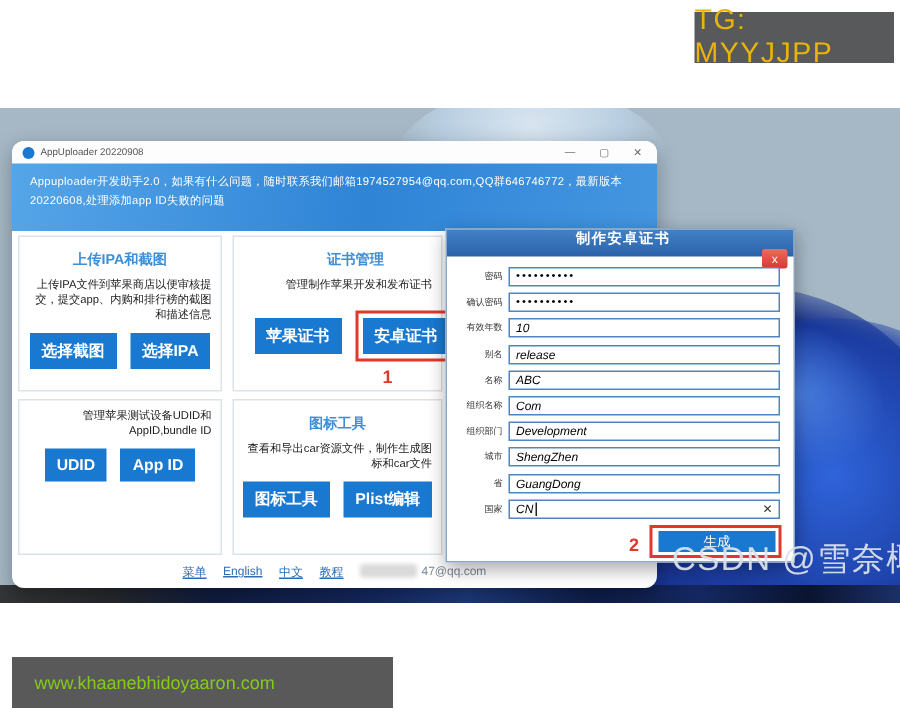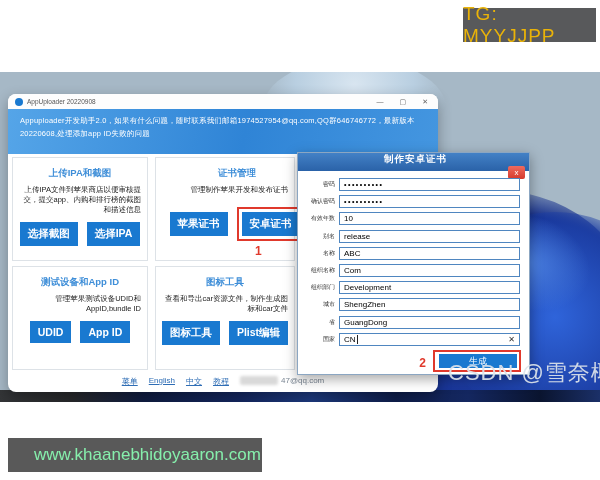--- a/index.html
+++ b/index.html
@@ -66,35 +66,35 @@
   .dialog-titlebar { height:18px; background:linear-gradient(180deg,#4381c6,#2a62a8);
     display:flex; align-items:center; padding:0 4px 0 8px;flex-direction:column; }
   .dialog-title { color:#fff; font-size:9.5px; font-weight:700; letter-spacing:1px; }
   .dialog-close { margin-left:auto; width:17px; height:13px; border-radius:2px;
     background:linear-gradient(#ef6a5e,#d63a2d); color:#fff; font-size:8px; line-height:13px;
     text-align:center; cursor:pointer; }
   .dialog-body { padding:5px 9px 0 3px; }
   .frow { display:flex; align-items:center; height:17.2px; }
   .flabel { width:38px; flex:0 0 auto; text-align:right; font-size:6px; color:#333; padding-right:4px; white-space:nowrap; }
   .finput { flex:1; height:13px; border:1px solid #4f86c0; background:#fff; font-size:8px;
-    color:#000; display:flex; align-items:center; padding:0 4px; }
+    color:#000; display:flex; align-items:center; padding:0 4px;font-style:italic; }
   .pwd { font-size:7px; font-weight:700; letter-spacing:1.5px; }
   .caret { width:1px; height:9px; background:#222; margin-left:1px; }
   .clear-x { margin-left:auto; color:#333; font-size:8px; cursor:pointer; }
   .gen-area { position:relative; height:28px; }
   .gen-highlight { position:absolute; right:-1px; top:2px; width:88px; height:22px; border:2px solid #e0392c; }
   .gen-btn { position:absolute; right:3px; top:6px; width:78px; height:14px; background:#1979d0;
     color:#fff; font-size:9px; line-height:14px; text-align:center; border:none; cursor:pointer; }
   .step2 { right:94px; top:8px; }
 
   .csdn-mark { position:absolute; left:448px; top:286px; z-index:9; font-size:22px;
     color:rgba(221,227,234,.93); white-space:nowrap; letter-spacing:1px; }
 
   .site-box { position:absolute; left:8px; top:438px; width:254px; height:34px; background:#595959;
-    color:#86efac; font-size:17px; display:flex; align-items:center; padding-left:26px; z-index:20; }
+    color:#84cc16; font-size:12px; display:flex; align-items:center; padding-left:15px; z-index:20; }
 </style>
 </head>
 <body>
 
 <div class="stage">
 
   <div class="tg-badge">TG: MYYJJPP</div>
 
   <div class="desktop">
     <div class="bloom-hill"></div>
@@ -130,21 +130,20 @@
         <div class="card-buttons" style="margin-top:12px;">
           <button class="btn">苹果证书</button>
           <span class="hl-box">
             <button class="btn">安卓证书</button>
           </span>
         </div>
         <span class="step-label step1">1</span>
       </div>
 
       <div class="card card3">
-        <div class="card-title">测试设备和App ID</div>
         <div class="card-desc">管理苹果测试设备UDID和AppID,bundle ID</div>
         <div class="card-buttons">
           <button class="btn">UDID</button>
           <button class="btn">App ID</button>
         </div>
       </div>
 
       <div class="card card4">
         <div class="card-title">图标工具</div>
         <div class="card-desc">查看和导出car资源文件，制作生成图标和car文件</div>

